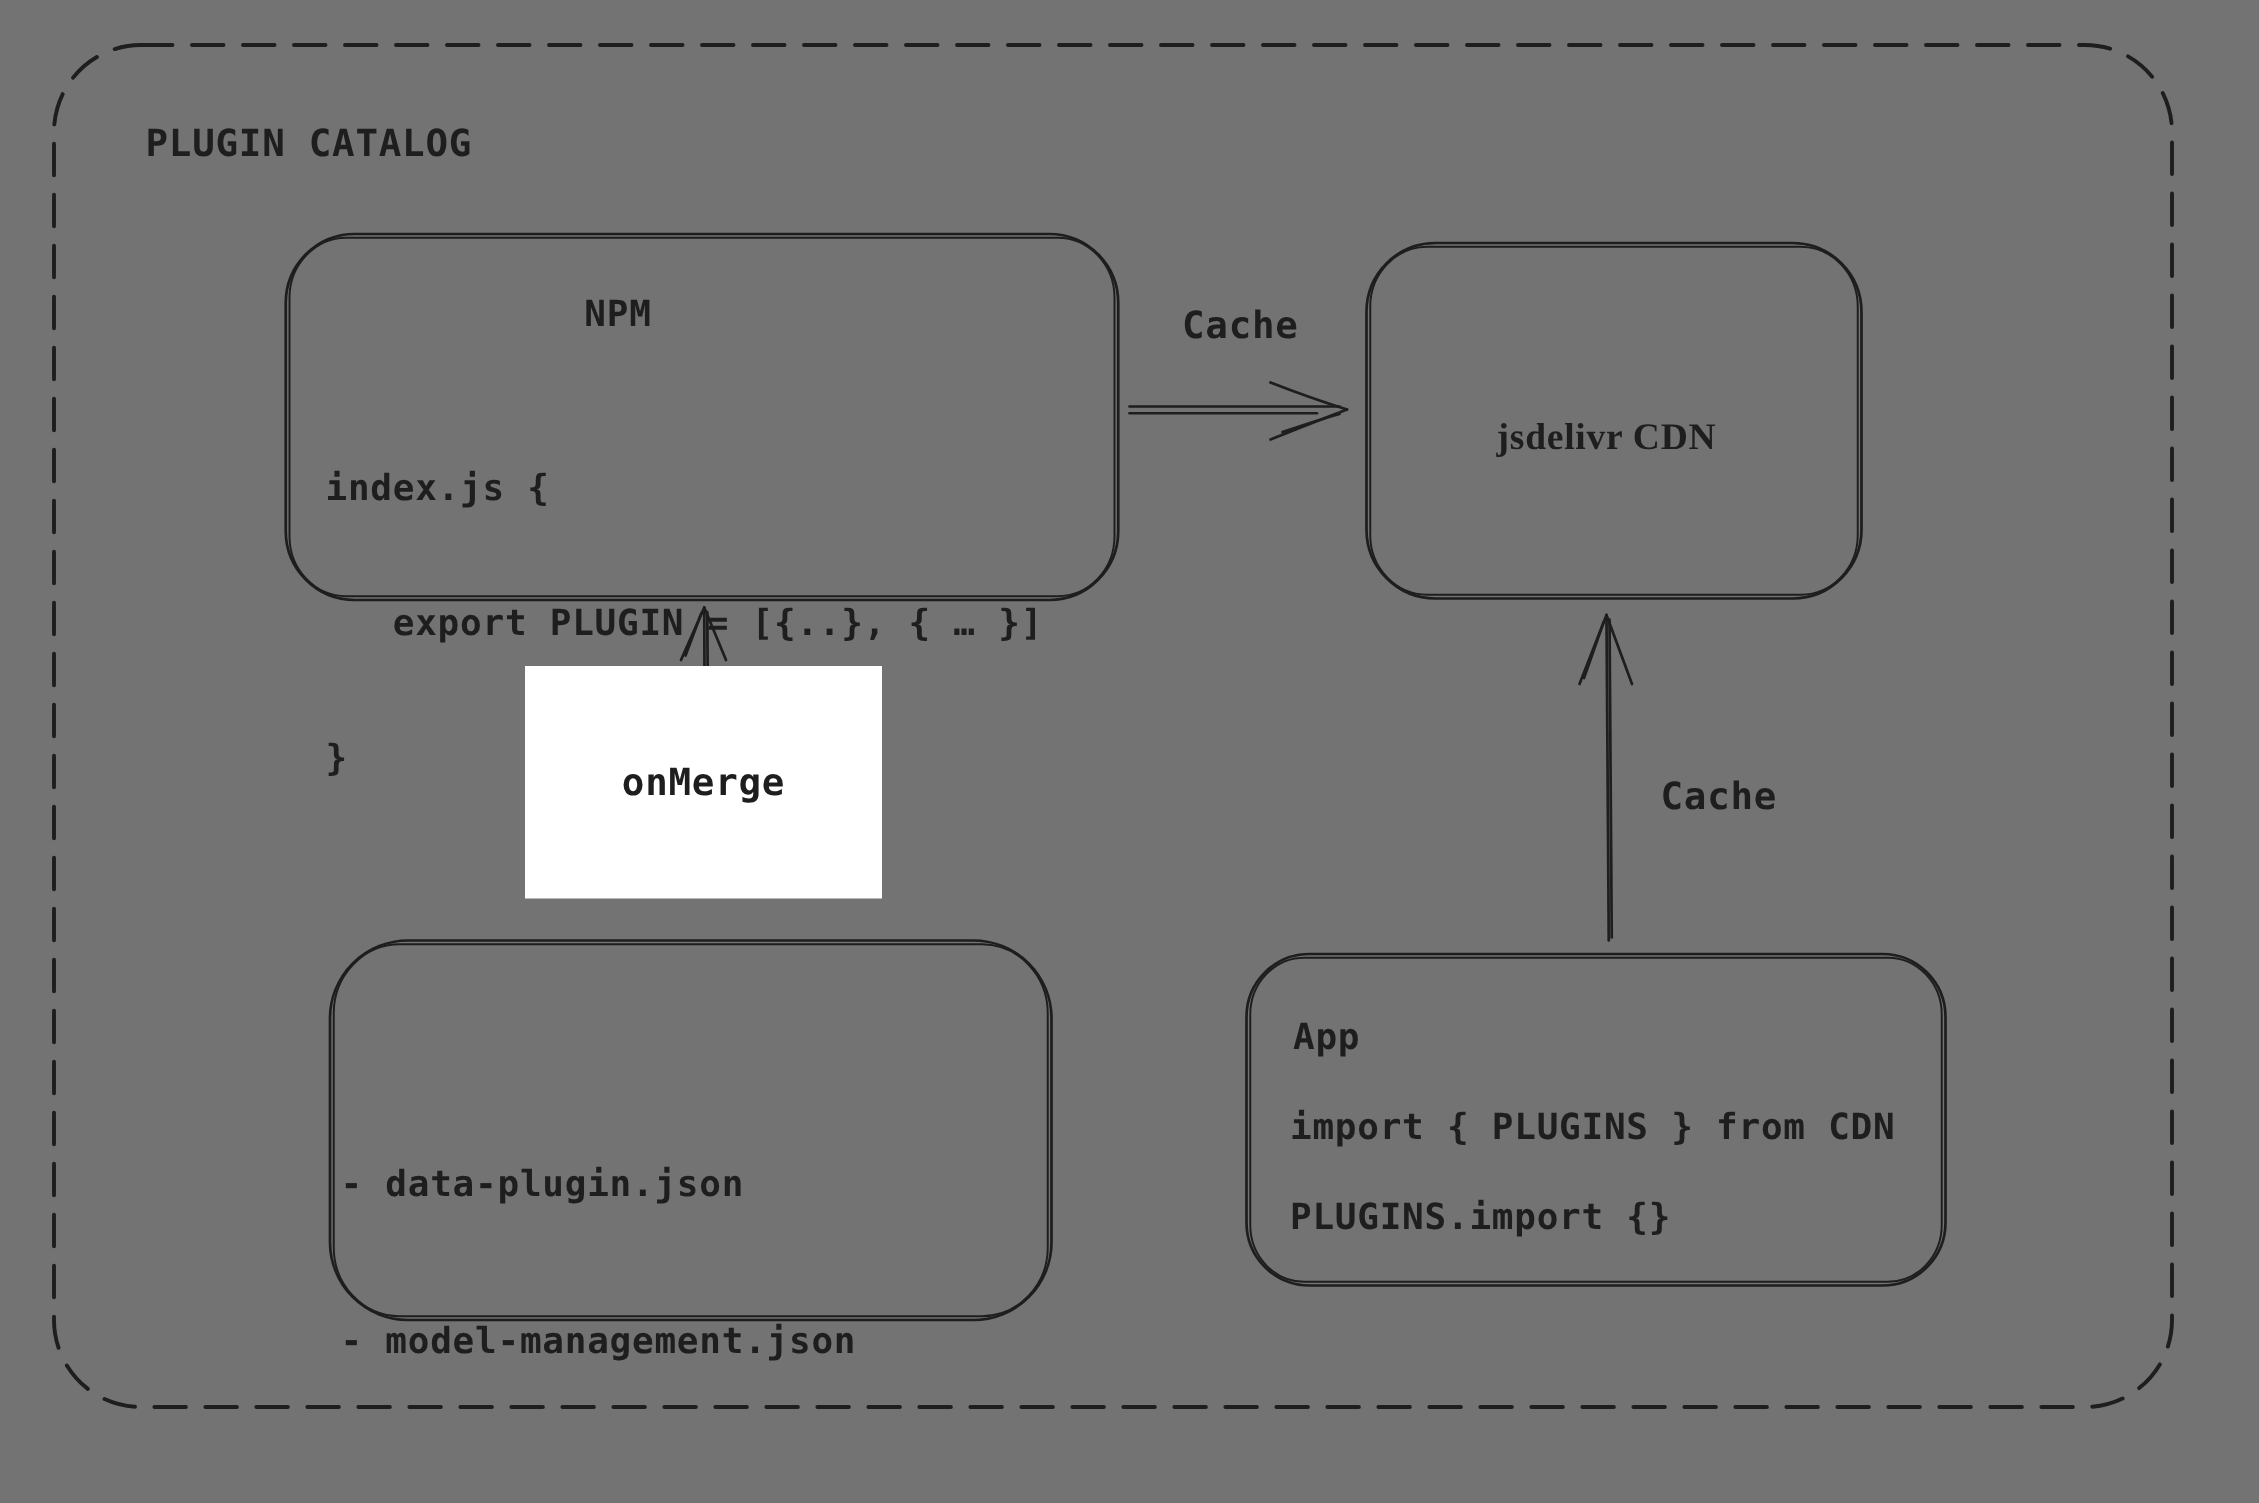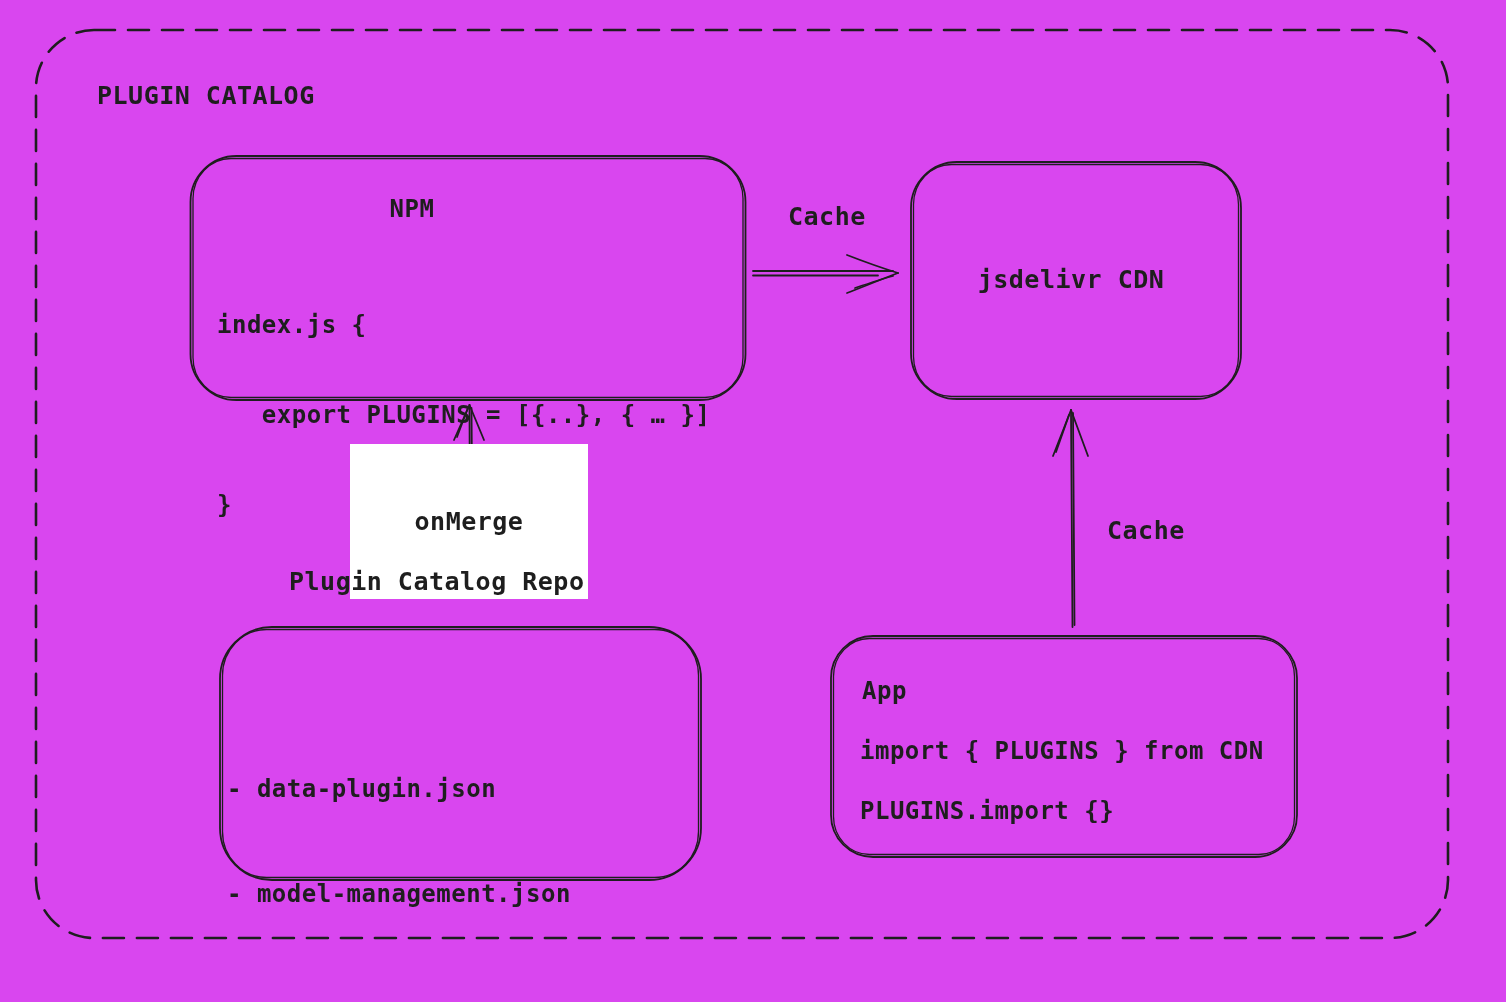--- a/index.html
+++ b/index.html
@@ -3,21 +3,21 @@
 <meta charset="utf-8">
 <style>
   * { margin: 0; padding: 0; box-sizing: border-box; }
   html, body { background: #ffffff; }
   body {
     width: 1506px; height: 1002px;
     font-family: "DejaVu Sans Mono", "Liberation Mono", monospace;
   }
   #canvas {
     position: relative; width: 1506px; height: 1002px;
-    background: #d946ef; overflow: hidden;
+    background: #737373; overflow: hidden;
   }
   #canvas > svg { position: absolute; left: 0; top: 0; }
   .txt {
     position: absolute;
     font-weight: 700;
     color: #1e1e1e;
     white-space: pre;
     letter-spacing: 0.5px;
   }
   .fs24 { font-size: 24px; line-height: 30px; }
@@ -79,33 +79,32 @@
       <path d="M1071 410 L1088 456"></path>
       <path d="M1069 415 L1056 452"></path>
     </g>
   </svg>
 
   <div class="txt fs25" style="left:97px; top:80px;">PLUGIN CATALOG</div>
 
   <div class="txt fs24 center" style="left:190px; top:194px; width:444px;">NPM</div>
   <div class="txt fs24" style="left:217px; top:250px;">
     <div>index.js {</div>
-    <div>   export PLUGINS = [{..}, { … }]</div>
+    <div>   export PLUGIN = [{..}, { … }]</div>
     <div>}</div>
   </div>
 
-  <div class="txt fs25 center" style="left:911px; top:264px; width:320px;">jsdelivr CDN</div>
+  <div class="txt fs25 center" style="left:911px; top:276px; width:320px;font-family:Liberation Serif, serif;">jsdelivr CDN</div>
 
   <div class="txt fs25" style="left:788px; top:201px;">Cache</div>
 
   <div class="txt fs25 center mask" style="left:350px; top:444px; width:238px;">
     <div>onMerge</div>
   </div>
 
-  <div class="txt fs25" style="left:289px; top:566px;">Plugin Catalog Repo</div>
   <div class="txt fs24" style="left:227px; top:702px; line-height:35px;">
     <div>- data-plugin.json</div>
     <div>- model-management.json</div>
     <div>...</div>
   </div>
 
   <div class="txt fs24" style="left:862px; top:676px;">App</div>
   <div class="txt fs24" style="left:860px; top:736px;text-align:right;">import { PLUGINS } from CDN</div>
   <div class="txt fs24" style="left:860px; top:796px;">PLUGINS.import {}</div>
 

